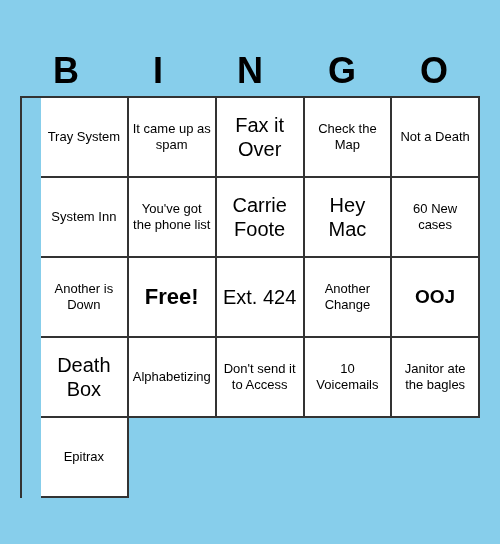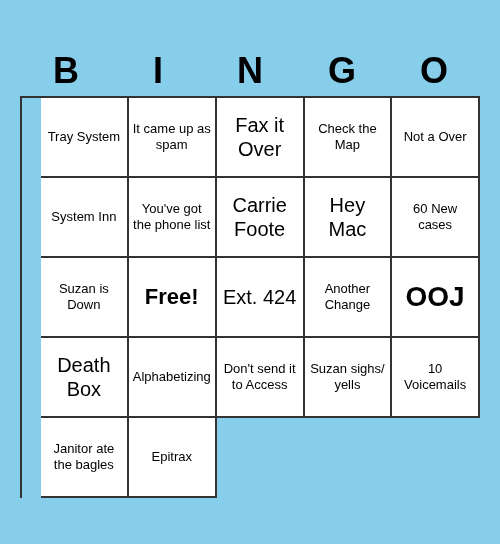--- a/index.html
+++ b/index.html
@@ -49,53 +49,52 @@
     }
     .cell.free {
       font-size: 22px;
       font-weight: bold;
     }
     .cell.large-text {
       font-size: 20px;
       font-weight: normal;
     }
     .cell.ooj {
-      font-size: 28px;
+      font-size: 19px;
       font-weight: bold;
       text-align: right;
     }
   </style>
 </head>
 <body>
 
 <div class="bingo-card">
   <div class="bingo-header">
     <div class="letter">B</div>
     <div class="letter">I</div>
     <div class="letter">N</div>
     <div class="letter">G</div>
     <div class="letter">O</div>
   </div>
   <div class="bingo-grid">
   <div class="cell">Tray System</div>
       <div class="cell">It came up as spam</div>
       <div class="cell large-text">Fax it Over</div>
       <div class="cell">Check the Map</div>
-      <div class="cell">Not a Over</div>
+      <div class="cell">Not a Death</div>
       <div class="cell">System Inn</div>
       <div class="cell">You've got the phone list</div>
       <div class="cell large-text">Carrie Foote</div>
       <div class="cell large-text">Hey Mac</div>
       <div class="cell">60 New cases</div>
-      <div class="cell">Suzan is Down</div>
+      <div class="cell">Another is Down</div>
       <div class="cell free">Free!</div>
       <div class="cell large-text">Ext. 424</div>
       <div class="cell">Another Change</div>
       <div class="cell ooj">OOJ</div>
       <div class="cell large-text">Death Box</div>
       <div class="cell">Alphabetizing</div>
       <div class="cell">Don't send it to Access</div>
-      <div class="cell">Suzan sighs/ yells</div>
       <div class="cell">10 Voicemails</div>
       <div class="cell">Janitor ate the bagles</div>
       <div class="cell">Epitrax</div>
     </div>
 </div>
 
 </body></html>

